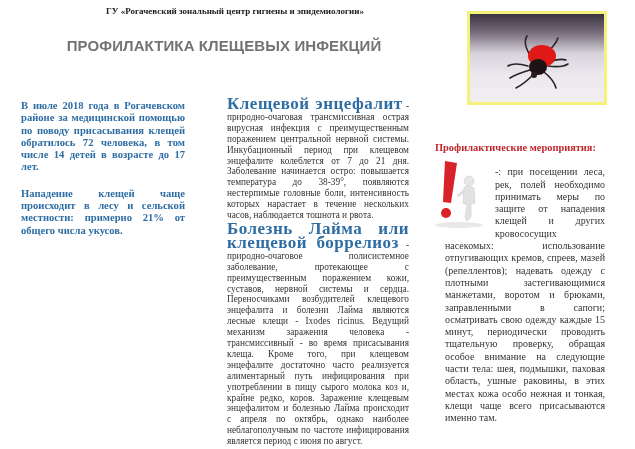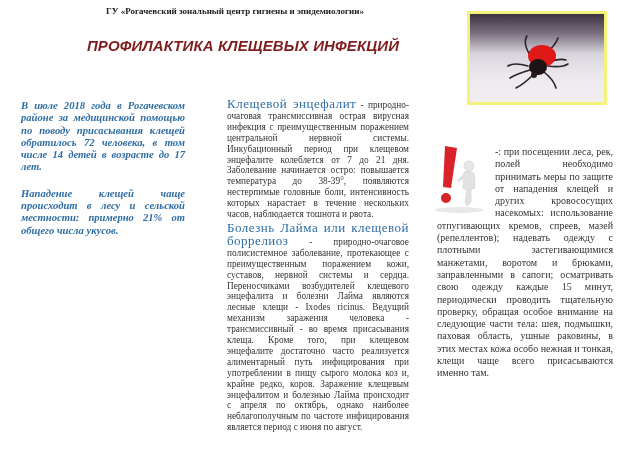--- a/index.html
+++ b/index.html
@@ -1,33 +1,33 @@
 <!DOCTYPE html>
 <html><head>
 <meta charset="utf-8">
 <style>
   html, body { margin: 0; padding: 0; background: #ffffff; }
   body { width: 635px; height: 449px; position: relative; overflow: hidden; font-family: "Liberation Serif", serif; }
   .org { position: absolute; left: 0; top: 6px; width: 470px; text-align: center; font-family: "Liberation Serif", serif; font-weight: bold; font-size: 9px; color: #222; }
-  .title { position: absolute; left: 63px; top: 37px; width: 360px; text-align: center; font-family: "Liberation Sans", sans-serif; font-weight: bold; font-size: 15px; color: #7f1d1d; letter-spacing: 0.1px; font-style: italic; }
+  .title { position: absolute; left: 44px; top: 37px; width: 360px; text-align: center; font-family: "Liberation Sans", sans-serif; font-weight: bold; font-size: 15px; color: #737373; letter-spacing: 0.1px; }
   .tick-photo { position: absolute; left: 467px; top: 11px; width: 140px; height: 94px; border: 3px solid #f4f27a; box-sizing: border-box; overflow: hidden;
     background: linear-gradient(180deg, #3a3340 0%, #7a7080 22%, #d8d4dc 45%, #ece8ee 70%, #f2eef0 100%); }
   .tick-photo svg { position: absolute; left: 0; top: 0; }
 
   .col-left { position: absolute; left: 21px; top: 100px; width: 180px; font-family: "Liberation Serif", serif; font-weight: bold; color: #2e6da4; font-size: 10.6px; line-height: 12.3px; text-align: justify; }
-  .col-left p { margin: 0 16px 14px 0; font-style: italic; }
+  .col-left p { margin: 0 16px 14px 0; }
 
   .col-mid { position: absolute; left: 227px; top: 98px; width: 182px; font-family: "Liberation Serif", serif; color: #333; font-size: 9.3px; line-height: 10.9px; text-align: justify; }
   .col-mid p { margin: 0 0 2px 0; }
-  .col-mid .hd { font-weight: normal; color: #2e6da4; font-size: 13px; line-height: 12.5px; letter-spacing: 0.5px; }
+  .col-mid .hd { font-weight: bold; color: #2e6da4; font-size: 17px; line-height: 12.5px; letter-spacing: 0.5px; }
 
   .col-right { position: absolute; left: 433px; top: 142px; width: 184px; font-family: "Liberation Serif", serif; color: #333; font-size: 10px; line-height: 12.3px; text-align: justify; }
   .col-right .rh { font-weight: bold; color: #c0272d; font-size: 10.4px; margin: 0 0 3px 2px; white-space: nowrap; }
   .col-right .figure { float: left; width: 58px; height: 72px; margin: 0 6px 0 -2px; position: relative; }
-  .col-right .body { margin: 4px; }
+  .col-right .body { margin: 12px; }
 </style>
 </head>
 <body>
 
 <div>
 
   <div class="org">ГУ «Рогачевский зональный центр гигиены и эпидемиологии»</div>
   <div class="title">ПРОФИЛАКТИКА КЛЕЩЕВЫХ ИНФЕКЦИЙ</div>
 
   <div class="tick-photo">
@@ -52,20 +52,21 @@
     <p>В июле 2018 года в Рогачевском районе за медицинской помощью по поводу присасывания клещей обратилось 72 человека, в том числе 14 детей в возрасте до 17 лет.</p>
     <p>Нападение клещей чаще происходит в лесу и сельской местности: примерно 21% от общего числа укусов.</p>
   </div>
 
   <div class="col-mid">
     <p><span class="hd">Клещевой энцефалит</span><span> - природно-очаговая трансмиссивная острая вирусная инфекция с преимущественным поражением центральной нервной системы. Инкубационный период при клещевом энцефалите колеблется от 7 до 21 дня. Заболевание начинается остро: повышается температура до 38-39°, появляются нестерпимые головные боли, интенсивность которых нарастает в течение нескольких часов, наблюдается тошнота и рвота.</span></p>
     <p><span class="hd">Болезнь Лайма или клещевой боррелиоз</span><span> - природно-очаговое полисистемное заболевание, протекающее с преимущественным поражением кожи, суставов, нервной системы и сердца. Переносчиками возбудителей клещевого энцефалита и болезни Лайма являются лесные клещи - Ixodes ricinus. Ведущий механизм заражения человека - трансмиссивный - во время присасывания клеща. Кроме того, при клещевом энцефалите достаточно часто реализуется алиментарный путь инфицирования при употреблении в пищу сырого молока коз и, крайне редко, коров. Заражение клещевым энцефалитом и болезнью Лайма происходит с апреля по октябрь, однако наиболее неблагополучным по частоте инфицирования является период с июня по август.</span></p>
   </div>
 
   <div class="col-right">
+    <div class="rh">Профилактические мероприятия:</div>
     <div class="figure">
       <svg width="58" height="72" viewBox="0 0 58 72">
         <ellipse cx="28" cy="68" rx="24" ry="3" fill="#e8e8e8"></ellipse>
         <path d="M14 4 L26 6 L20 46 L12 45 Z" fill="#d8232a"></path>
         <ellipse cx="15" cy="56" rx="5" ry="5" fill="#d8232a"></ellipse>
         <circle cx="38" cy="24" r="5" fill="#e6e6e6" stroke="#cfcfcf" stroke-width="0.6"></circle>
         <path d="M33 30 Q38 28 43 31 L44 46 L40 47 L40 60 L36 64 L34 60 L36 48 L32 46 Z" fill="#e2e2e2" stroke="#cccccc" stroke-width="0.6"></path>
         <path d="M33 32 L26 38 L27 40 L34 36 Z" fill="#dedede"></path>
       </svg>
     </div>

